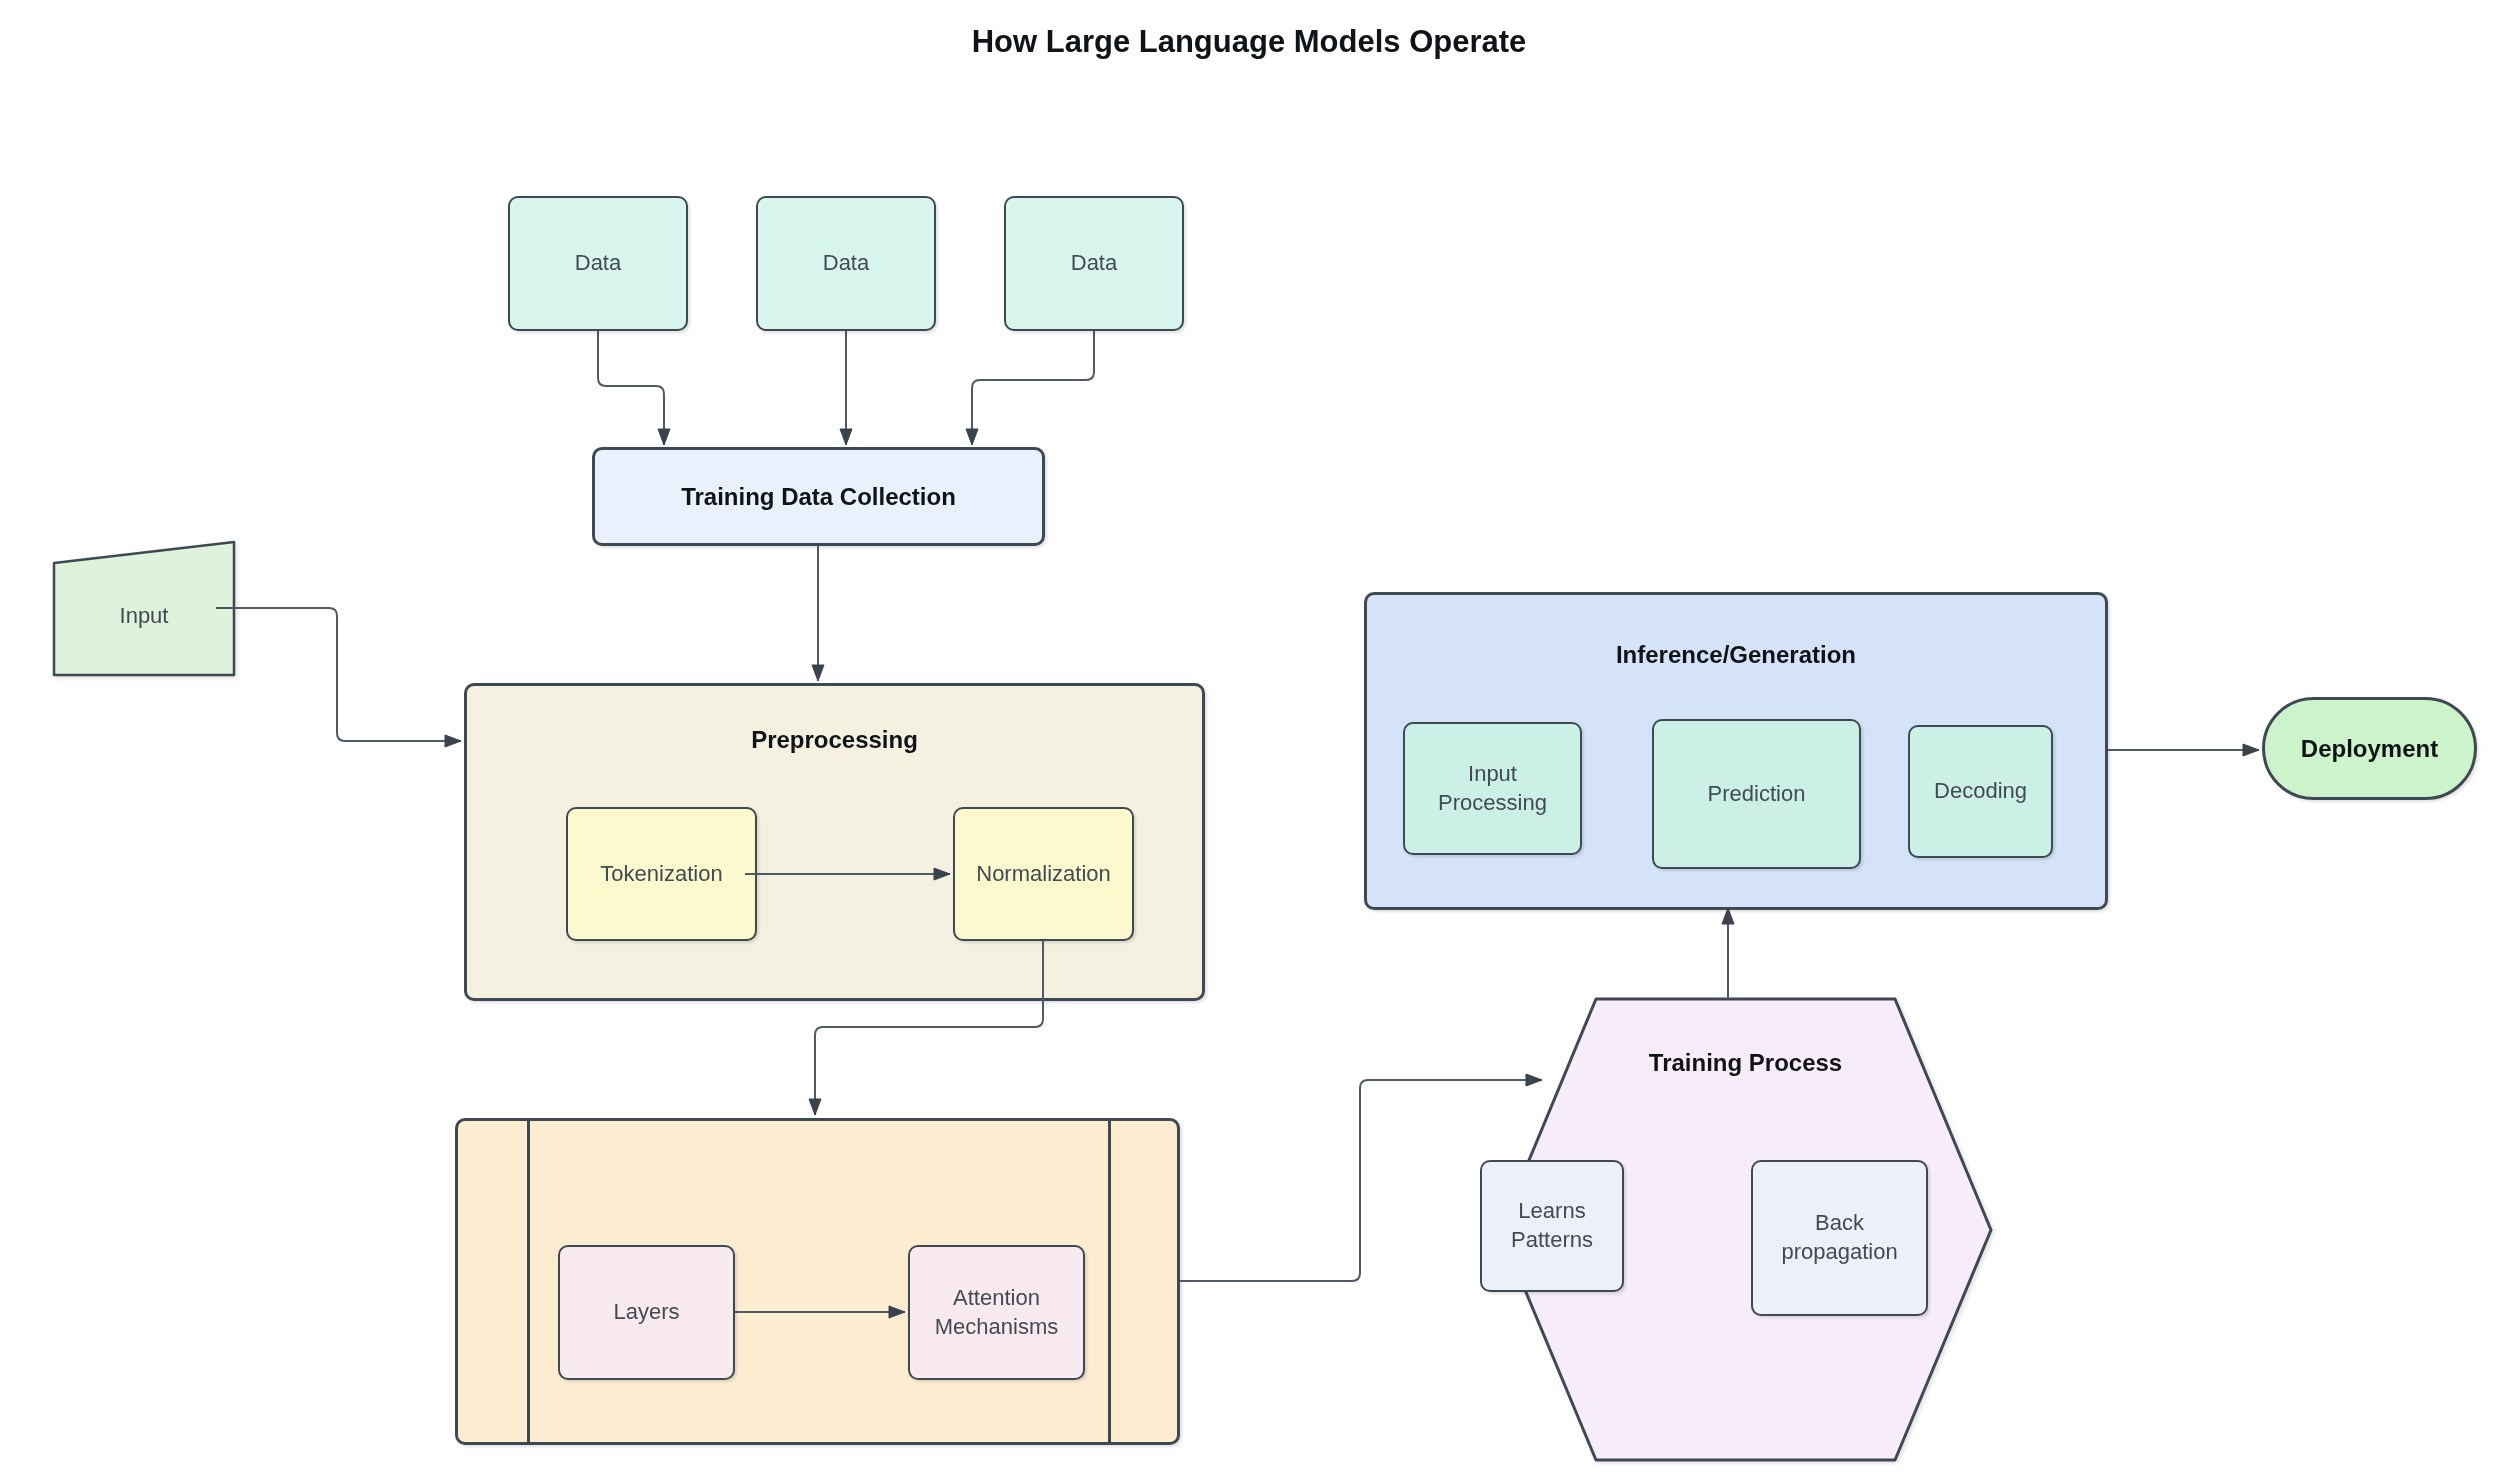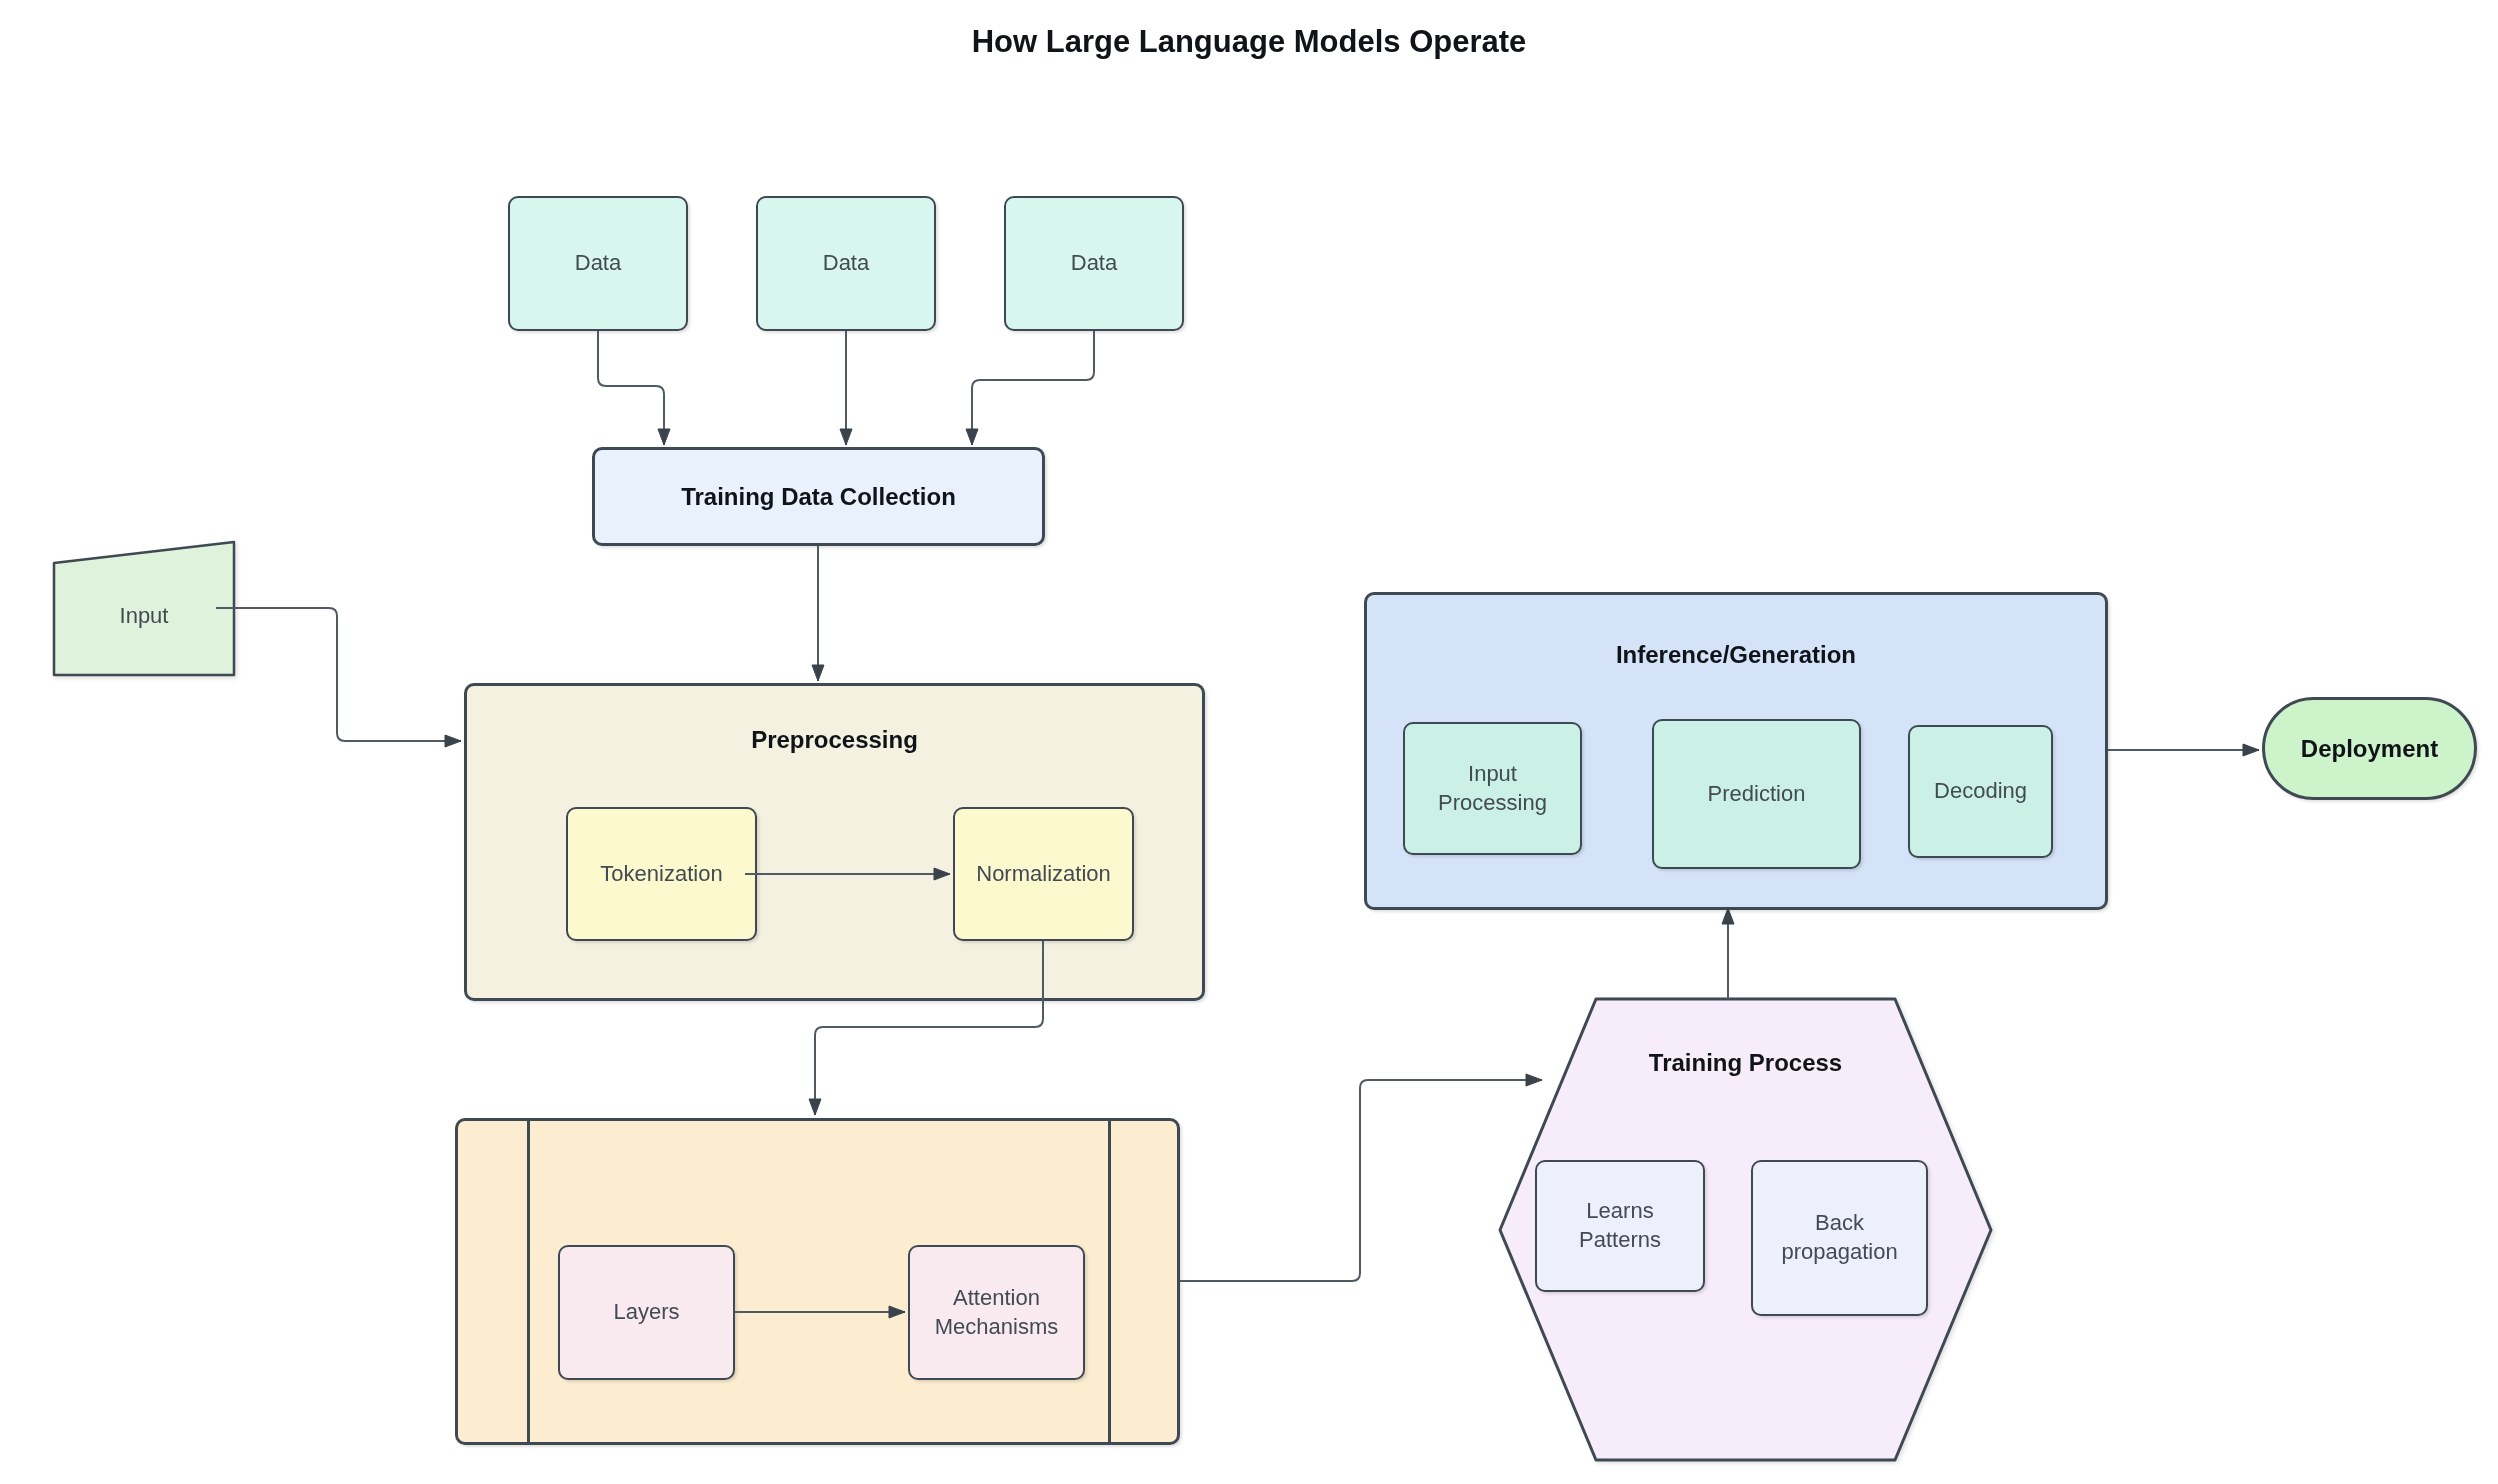--- a/index.html
+++ b/index.html
@@ -138,21 +138,21 @@
   <div class="node fill-pink" style="left:908px; top:1245px; width:177px; height:135px;">
     <span>Attention Mechanisms</span>
   </div>
 
   <div class="shape-wrap" style="left:1482px; top:999px; width:491px; height:461px;">
     <svg width="491" height="461" viewBox="0 0 491 461">
       <polygon class="poly hex-poly" points="96,0 395,0 491,231 395,461 96,461 0,231"></polygon>
     </svg>
     <div class="ctitle" style="top:50px;">Training Process</div>
   </div>
-  <div class="node fill-periwinkle" style="left:1535px; top:1160px; width:170px; height:132px;">
+  <div class="node fill-periwinkle" style="left:1480px; top:1160px; width:144px; height:132px;">
     <span>Learns Patterns</span>
   </div>
   <div class="node fill-periwinkle" style="left:1751px; top:1160px; width:177px; height:156px;">
     <span>Back propagation</span>
   </div>
 
   <div class="container fill-inference" style="left:1364px; top:592px; width:744px; height:318px;">
     <div class="ctitle" style="top:46px;">Inference/Generation</div>
   </div>
   <div class="node fill-teal" style="left:1403px; top:722px; width:179px; height:133px;">

